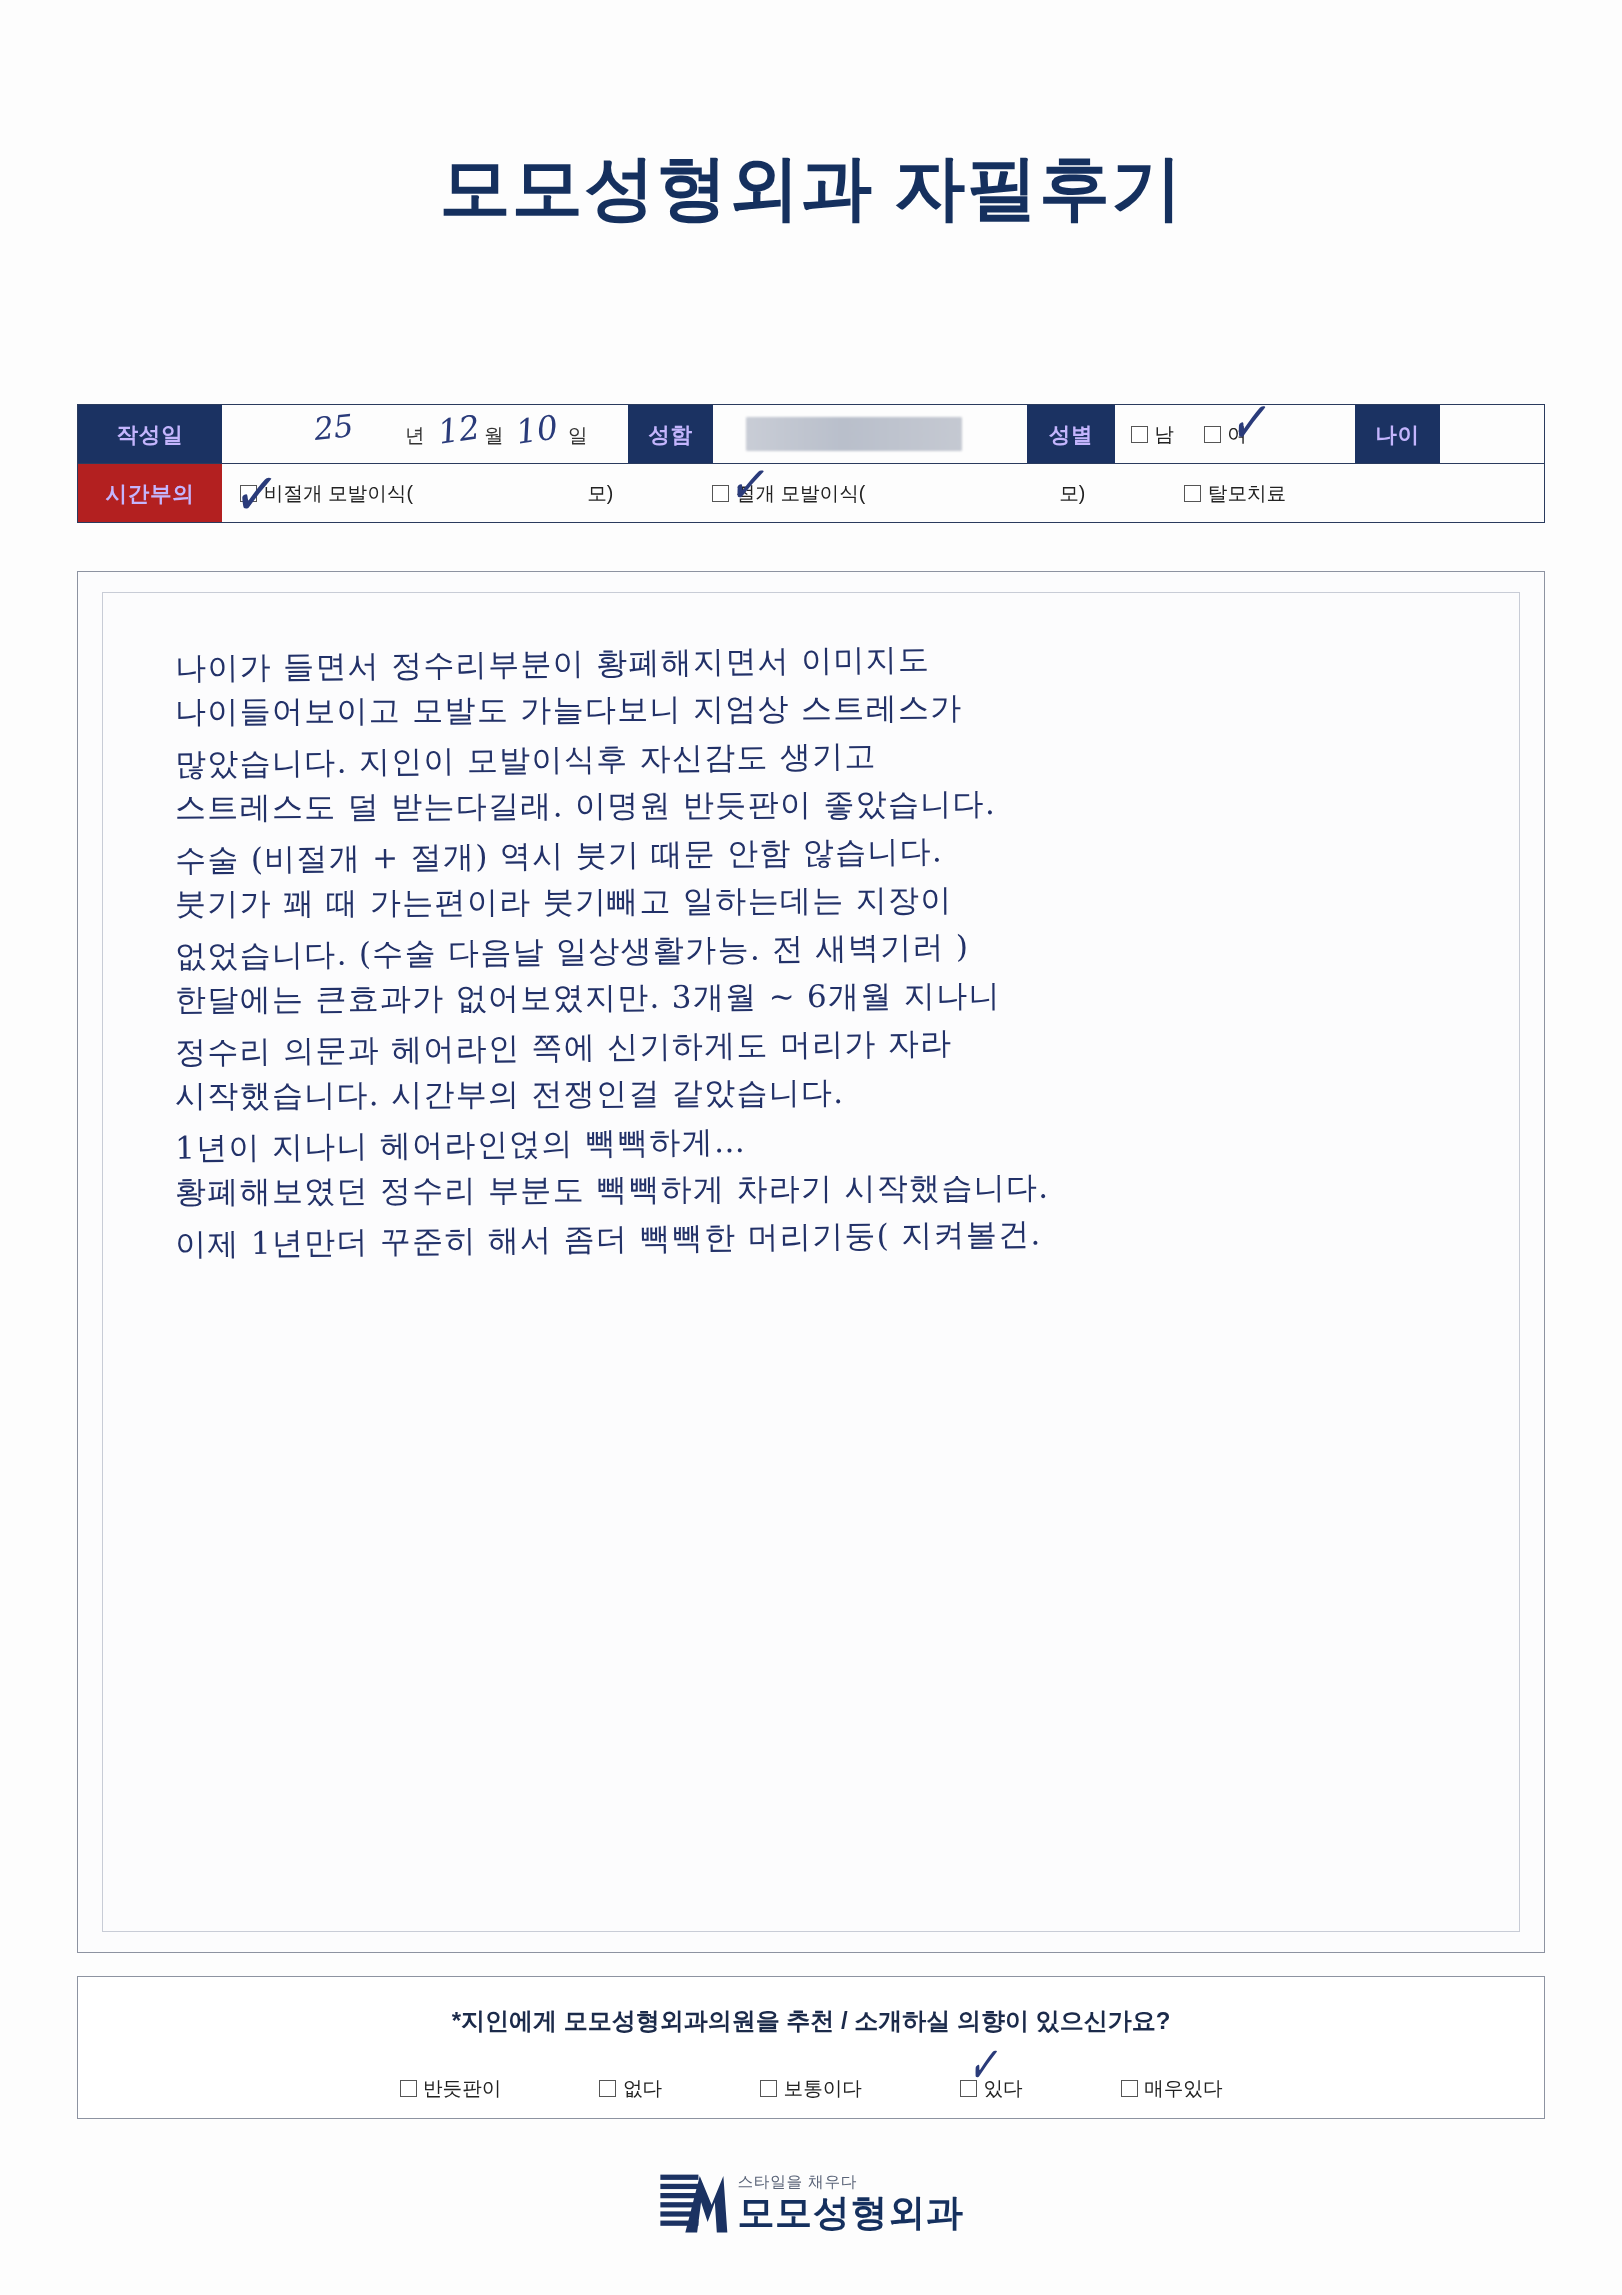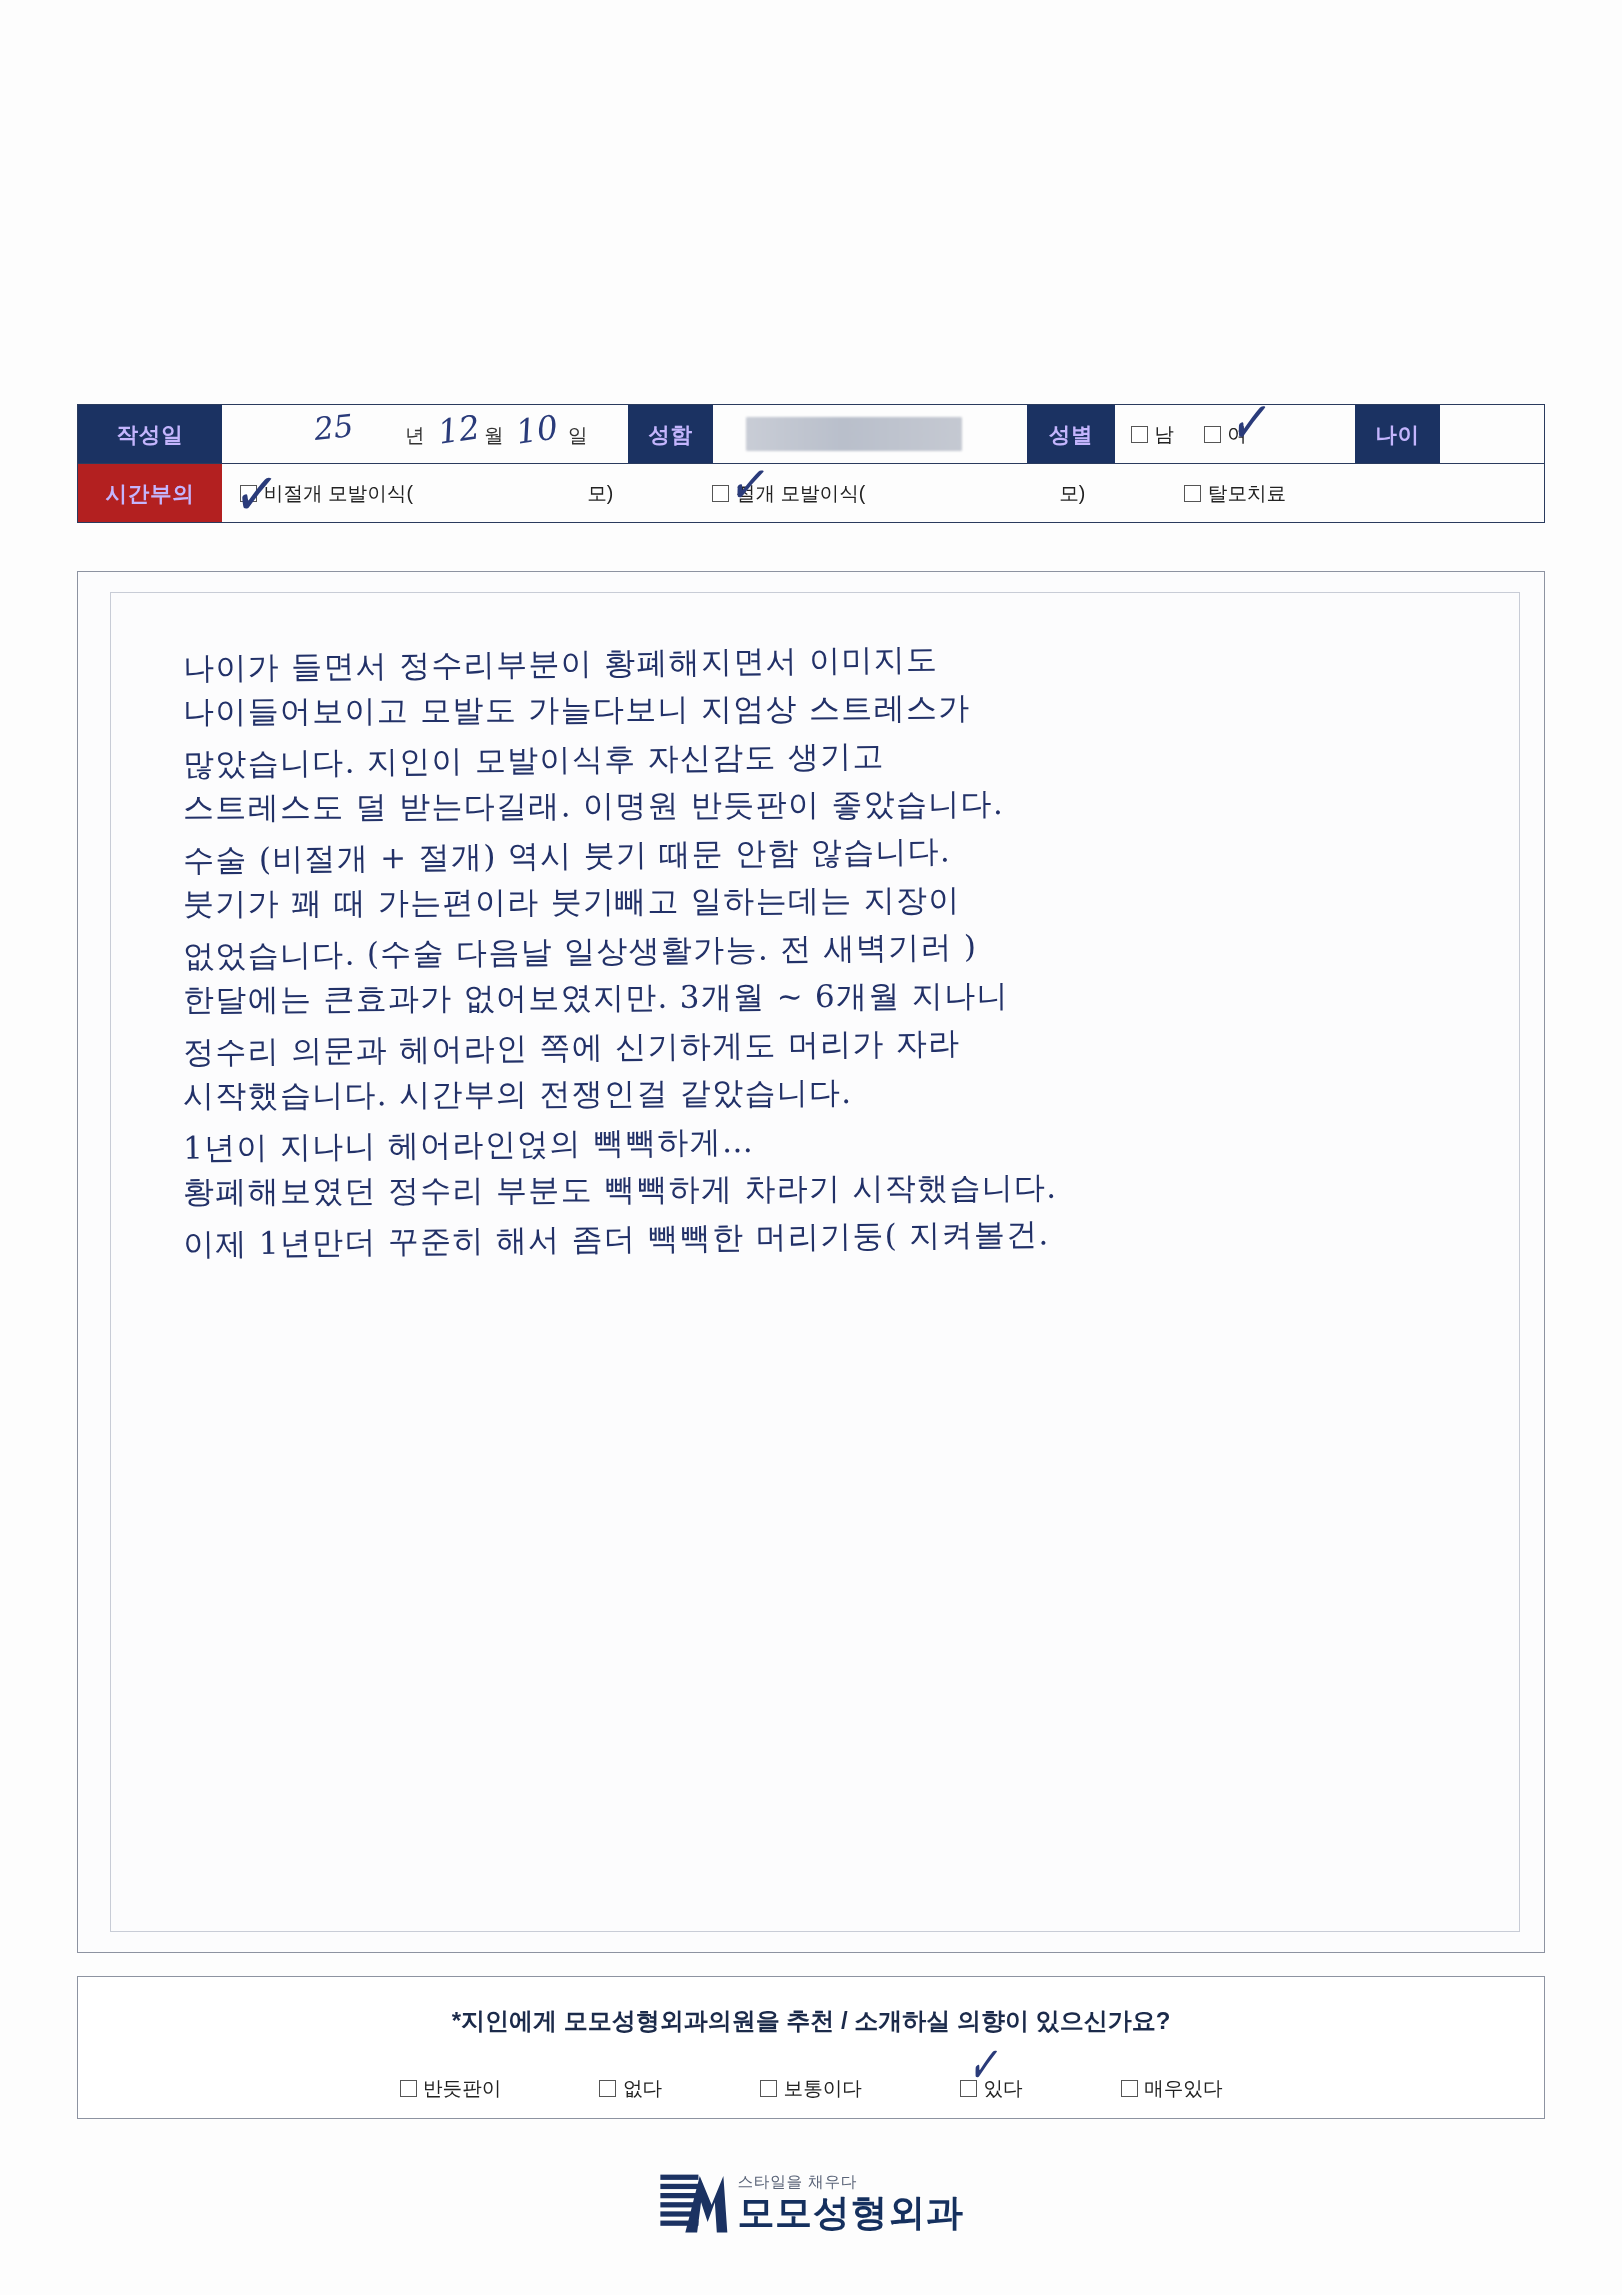--- a/index.html
+++ b/index.html
@@ -234,21 +234,20 @@
     box-sizing: border-box;
   }
   .body-inner {
     position: absolute;
     left: 23.6px;
     top: 19.6px;
     right: 23.6px;
     bottom: 19.6px;
     border: 0.7px solid #c8ccd6;
     box-sizing: border-box;
-    margin-left: 8px;
   }
   .hand-lines {
     position: absolute;
     left: 72px;
     top: 52px;
     width: 1283px;
   }
   .hand-line {
     font-family: "DejaVu Serif", serif;
     font-size: 31px;
@@ -327,20 +326,21 @@
     font-weight: bold;
     color: #15305e;
     letter-spacing: 0.7px;
   }
 </style>
 </head>
 <body>
 
 <div class="page">
 
+  <div class="title">모모성형외과 자필후기</div>
 
   <div class="form-table">
 
     <div class="form-row row1">
       <div class="lbl w-date-lbl">작성일</div>
       <div class="cell w-date">
         <div class="datefield">
           <span class="handwrite hw-year">25</span>
           <span class="unit-year">년</span>
           <span class="handwrite hw-month">12</span>

